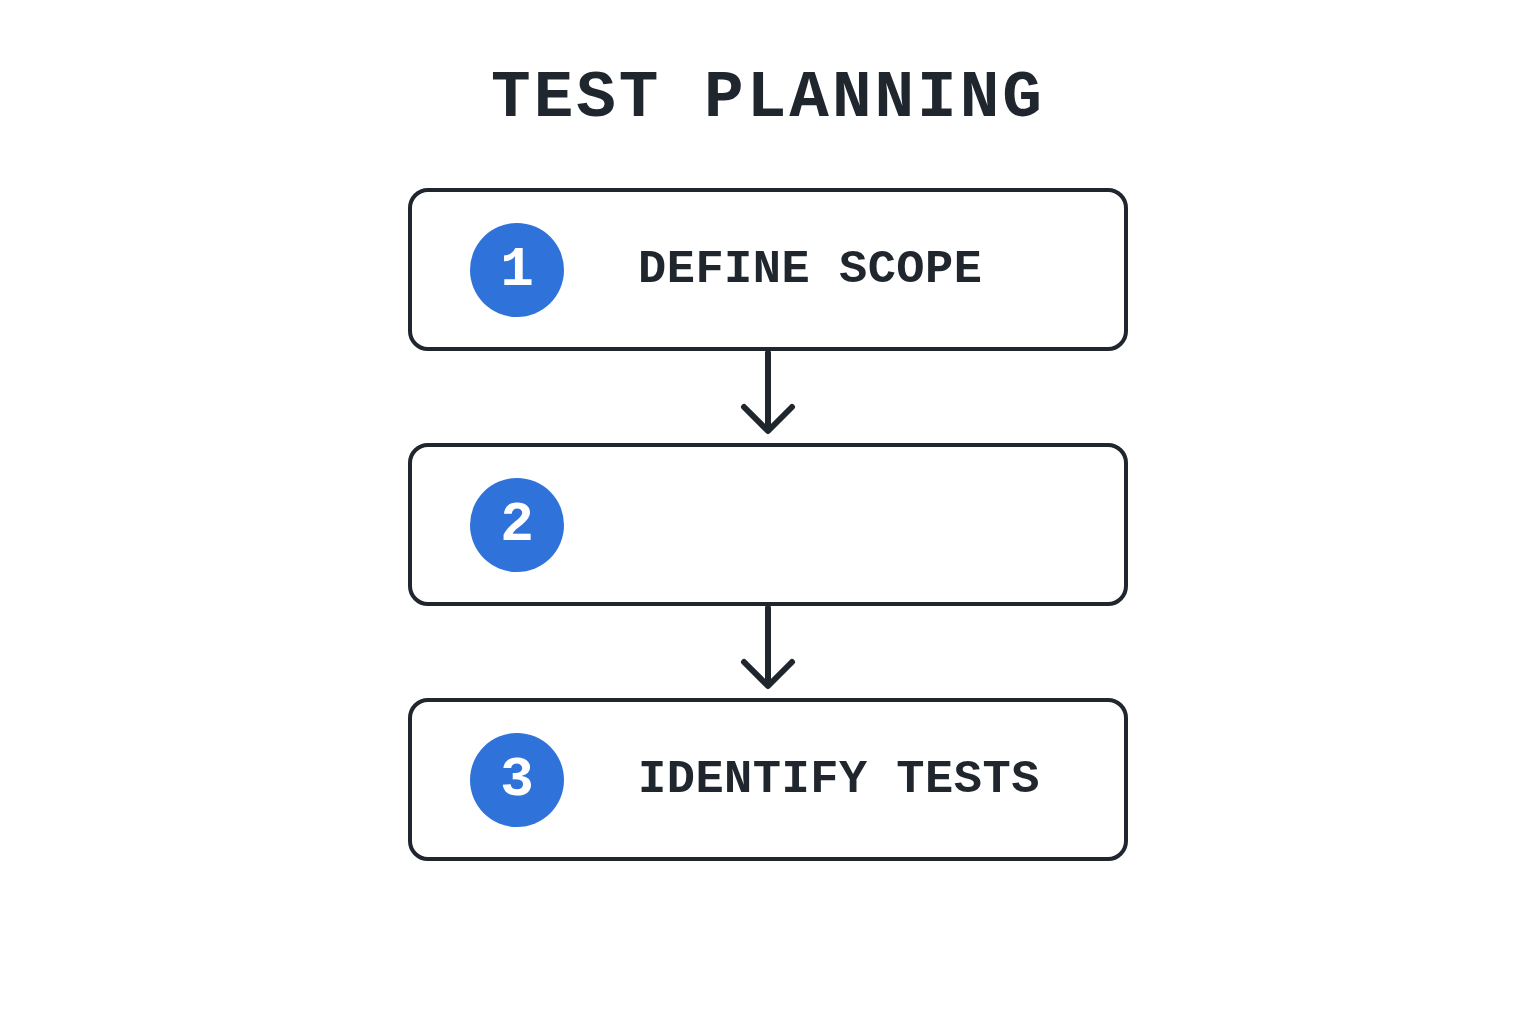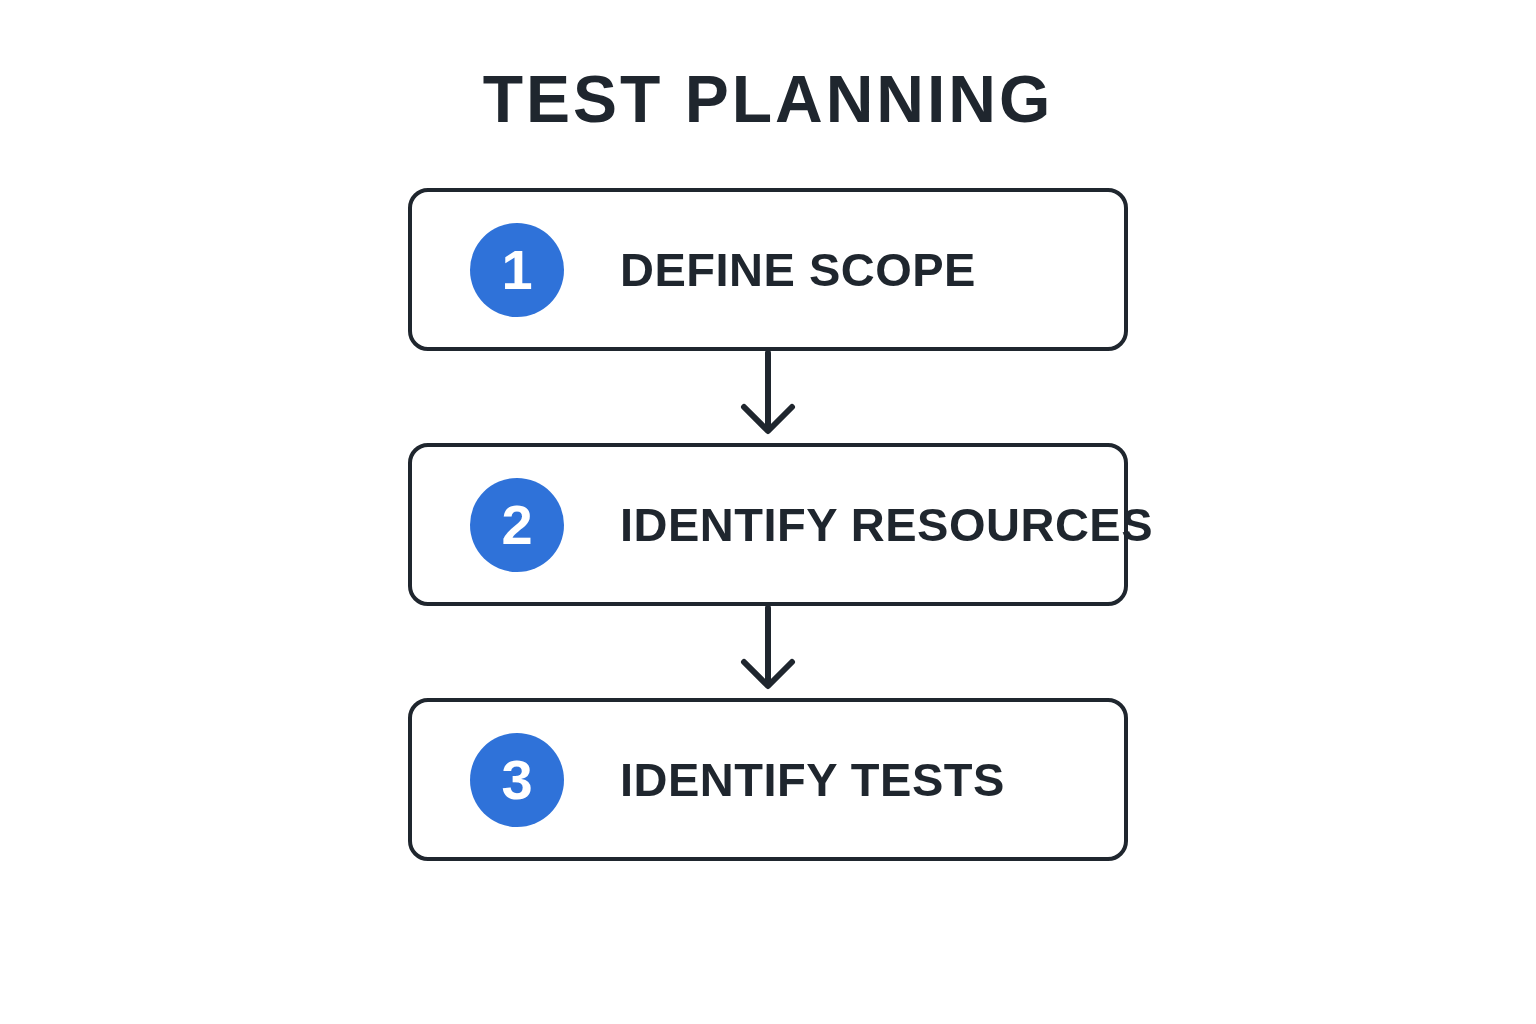--- a/index.html
+++ b/index.html
@@ -17,20 +17,21 @@
     background: var(--page-bg);
     font-family: "Liberation Sans", sans-serif;
     overflow: hidden;
   }
   .canvas {
     width: 1536px;
     height: 1024px;
     display: flex;
     flex-direction: column;
     align-items: center;
+    font-family: Liberation Mono, monospace;
   }
   .page-title {
     margin-top: 66px;
     font-size: 66px;
     font-weight: bold;
     letter-spacing: 3px;
     color: var(--ink);
     line-height: 1;
   }
   .flow {
@@ -56,21 +57,21 @@
     background: var(--accent-blue);
     color: #ffffff;
     font-size: 56px;
     font-weight: bold;
     display: flex;
     align-items: center;
     justify-content: center;
     flex: 0 0 auto;
   }
   .step-label {
-    margin-left: 56px;
+    margin-left: 74px;
     font-size: 47px;
     font-weight: bold;
     letter-spacing: 0.5px;
     color: var(--ink);
     white-space: nowrap;
   }
   .arrow {
     display: block;
     height: 92px;
     width: 70px;
@@ -96,21 +97,20 @@
       <div class="step-number">1</div>
       <div class="step-label">DEFINE SCOPE</div>
     </div>
 
     <svg class="arrow" viewBox="0 0 70 92">
       <path d="M35 2 V78 M11 56 L35 80 L59 56"></path>
     </svg>
 
     <div class="step-box">
       <div class="step-number">2</div>
-      <div class="step-label">IDENTIFY RESOURCES</div>
     </div>
 
     <svg class="arrow" viewBox="0 0 70 92">
       <path d="M35 2 V78 M11 56 L35 80 L59 56"></path>
     </svg>
 
     <div class="step-box">
       <div class="step-number">3</div>
       <div class="step-label">IDENTIFY TESTS</div>
     </div>

